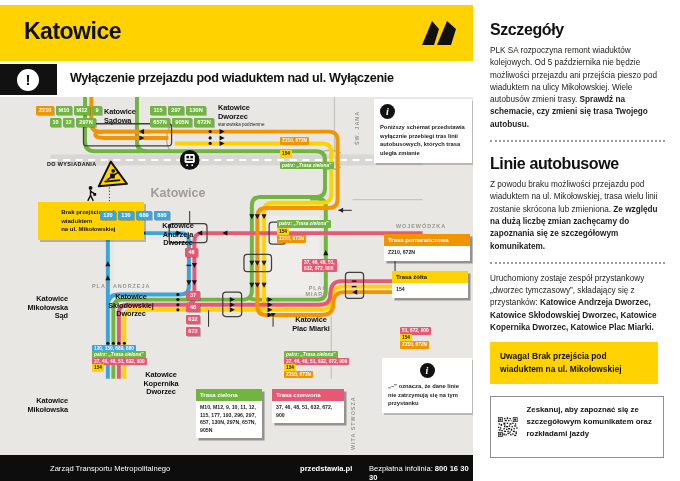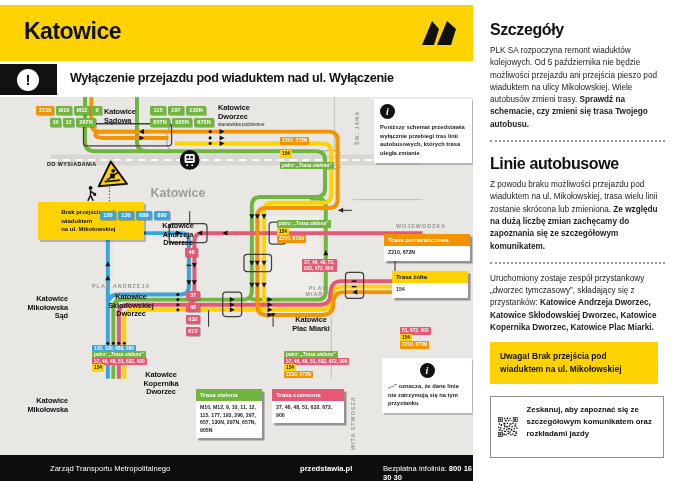--- a/index.html
+++ b/index.html
@@ -383,16 +383,16 @@
           </g>
         </svg>
         <div class="qrtxt">Zeskanuj, aby zapoznać się ze szczegółowym komunikatem oraz rozkładami jazdy</div>
       </div>
     </div>
   </div>
 
   <div class="abs footer">
     <span class="ftxt" style="left:20px;margin-left:30px;">Zarząd Transportu Metropolitalnego</span>
     <span class="ftxt" style="left:300px;font-weight:bold;">przedstawia.pl</span>
-    <span class="ftxt" style="left:383px;"><span>Bezpłatna infolinia: </span><b>800 16 30 30</b></span>
+    <span class="ftxt" style="left:369px;"><span>Bezpłatna infolinia: </span><b>800 16 30 30</b></span>
   </div>
 
 </div>
 
 </body></html>

